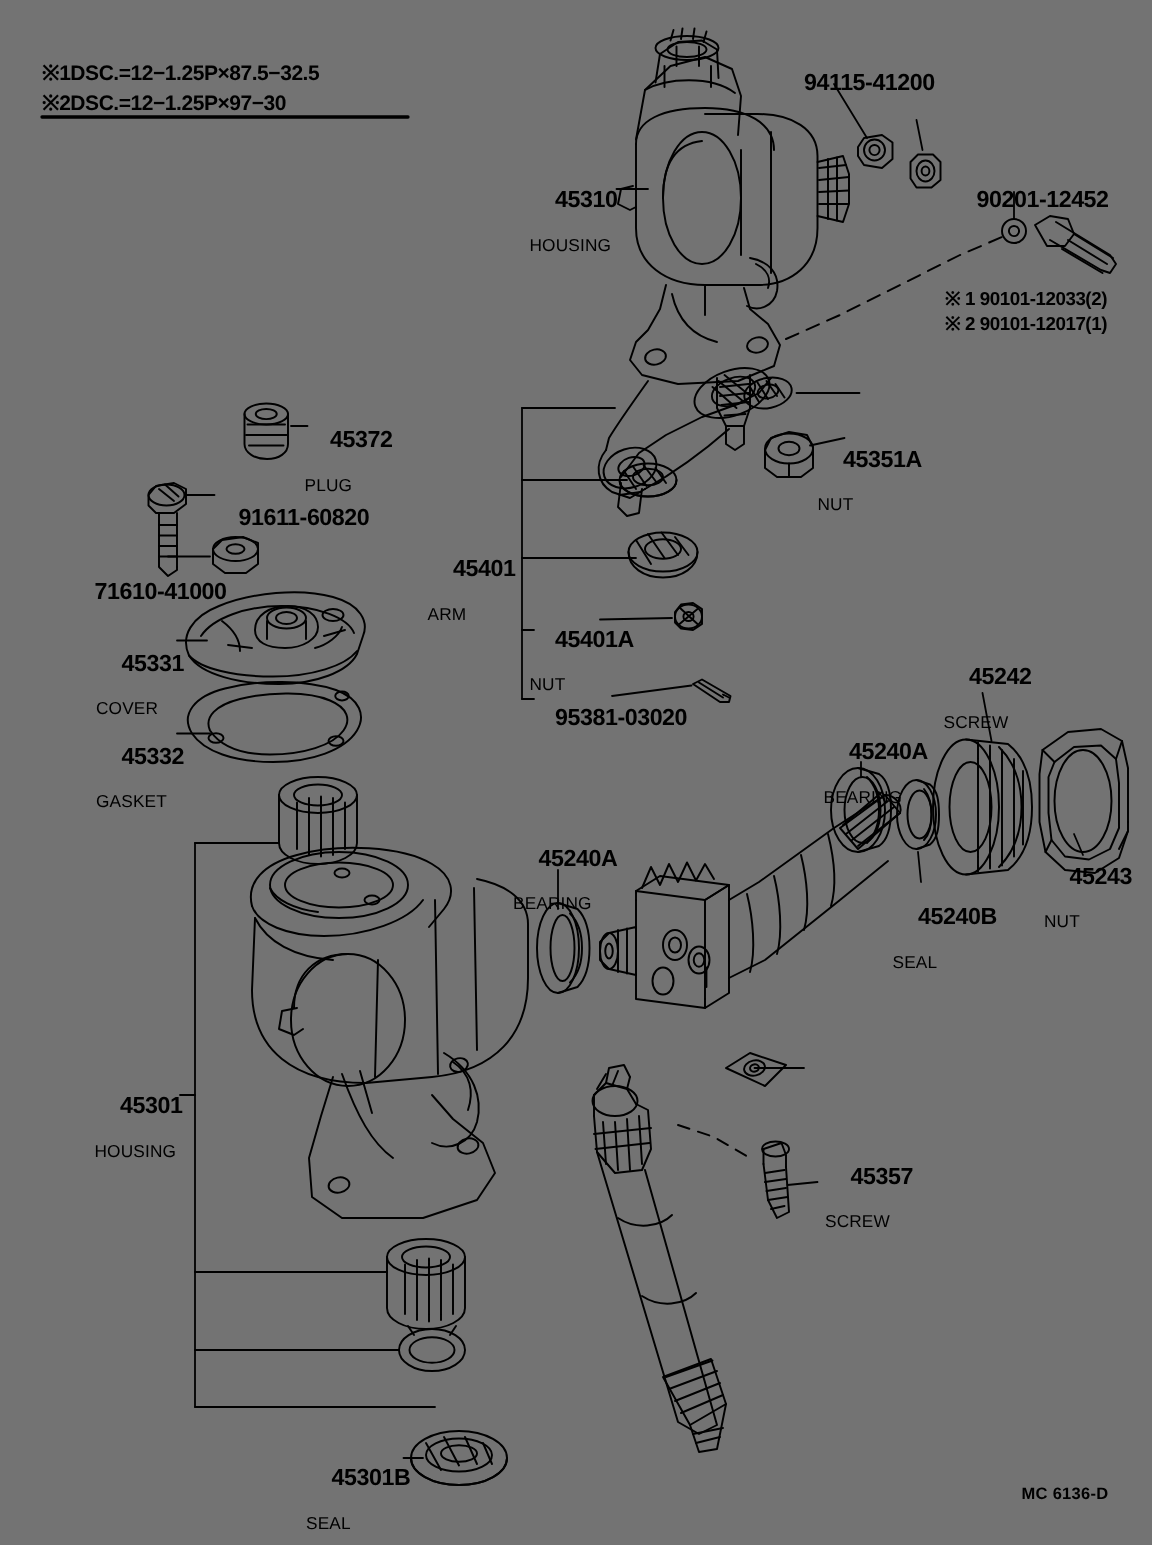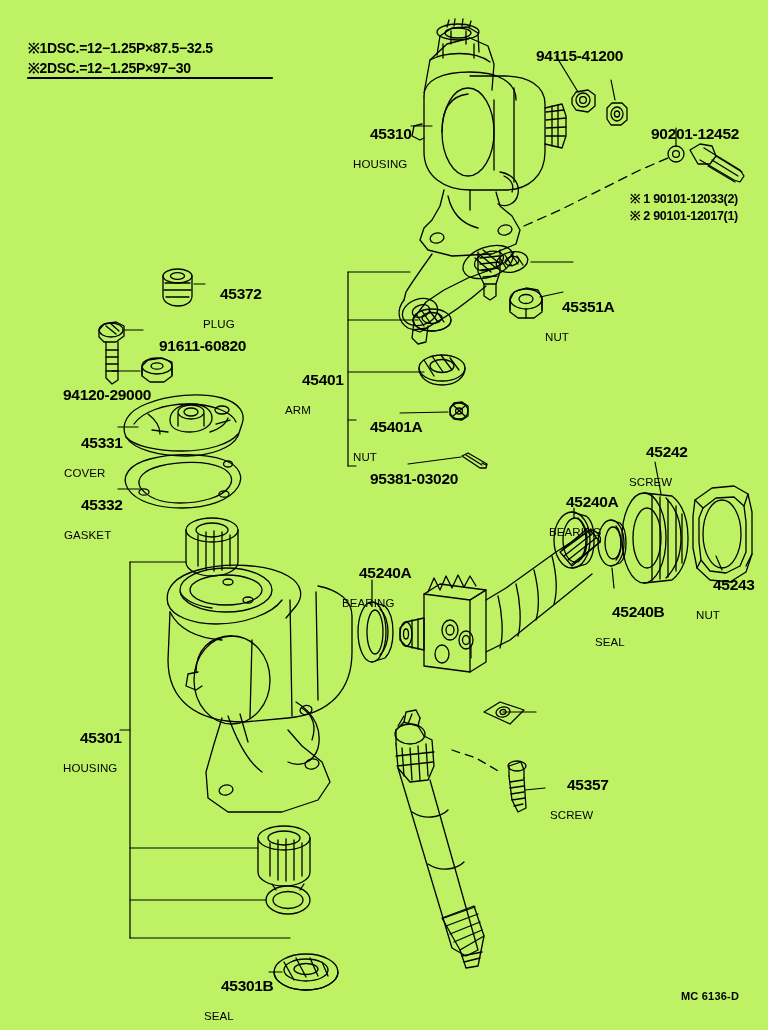--- a/index.html
+++ b/index.html
@@ -4,21 +4,21 @@
 <style>
   html, body {
     margin: 0;
     padding: 0;
     background: #ffffff;
   }
   #sheet {
     position: relative;
     width: 768px;
     height: 1030px;
-    background: #bef264;
+    background: #737373;
     font-family: "Liberation Sans", sans-serif;
     overflow: hidden;
   }
   svg.art {
     position: absolute;
     left: 0;
     top: 0;
     width: 768px;
     height: 1030px;
     pointer-events: none;
@@ -472,21 +472,21 @@
   <div class="lbl" style="left:203px; top:270px;">
     <span class="num">45372</span>
     <span class="sub">PLUG</span>
   </div>
 
   <div class="lbl" style="left:142px; top:322px;">
     <span class="num">91611-60820</span>
   </div>
 
   <div class="lbl" style="left:46px; top:371px;">
-    <span class="num">94120-29000</span>
+    <span class="num">71610-41000</span>
   </div>
 
   <div class="lbl" style="left:64px; top:419px;">
     <span class="num">45331</span>
     <span class="sub">COVER</span>
   </div>
 
   <div class="lbl" style="left:64px; top:481px;">
     <span class="num">45332</span>
     <span class="sub">GASKET</span>

